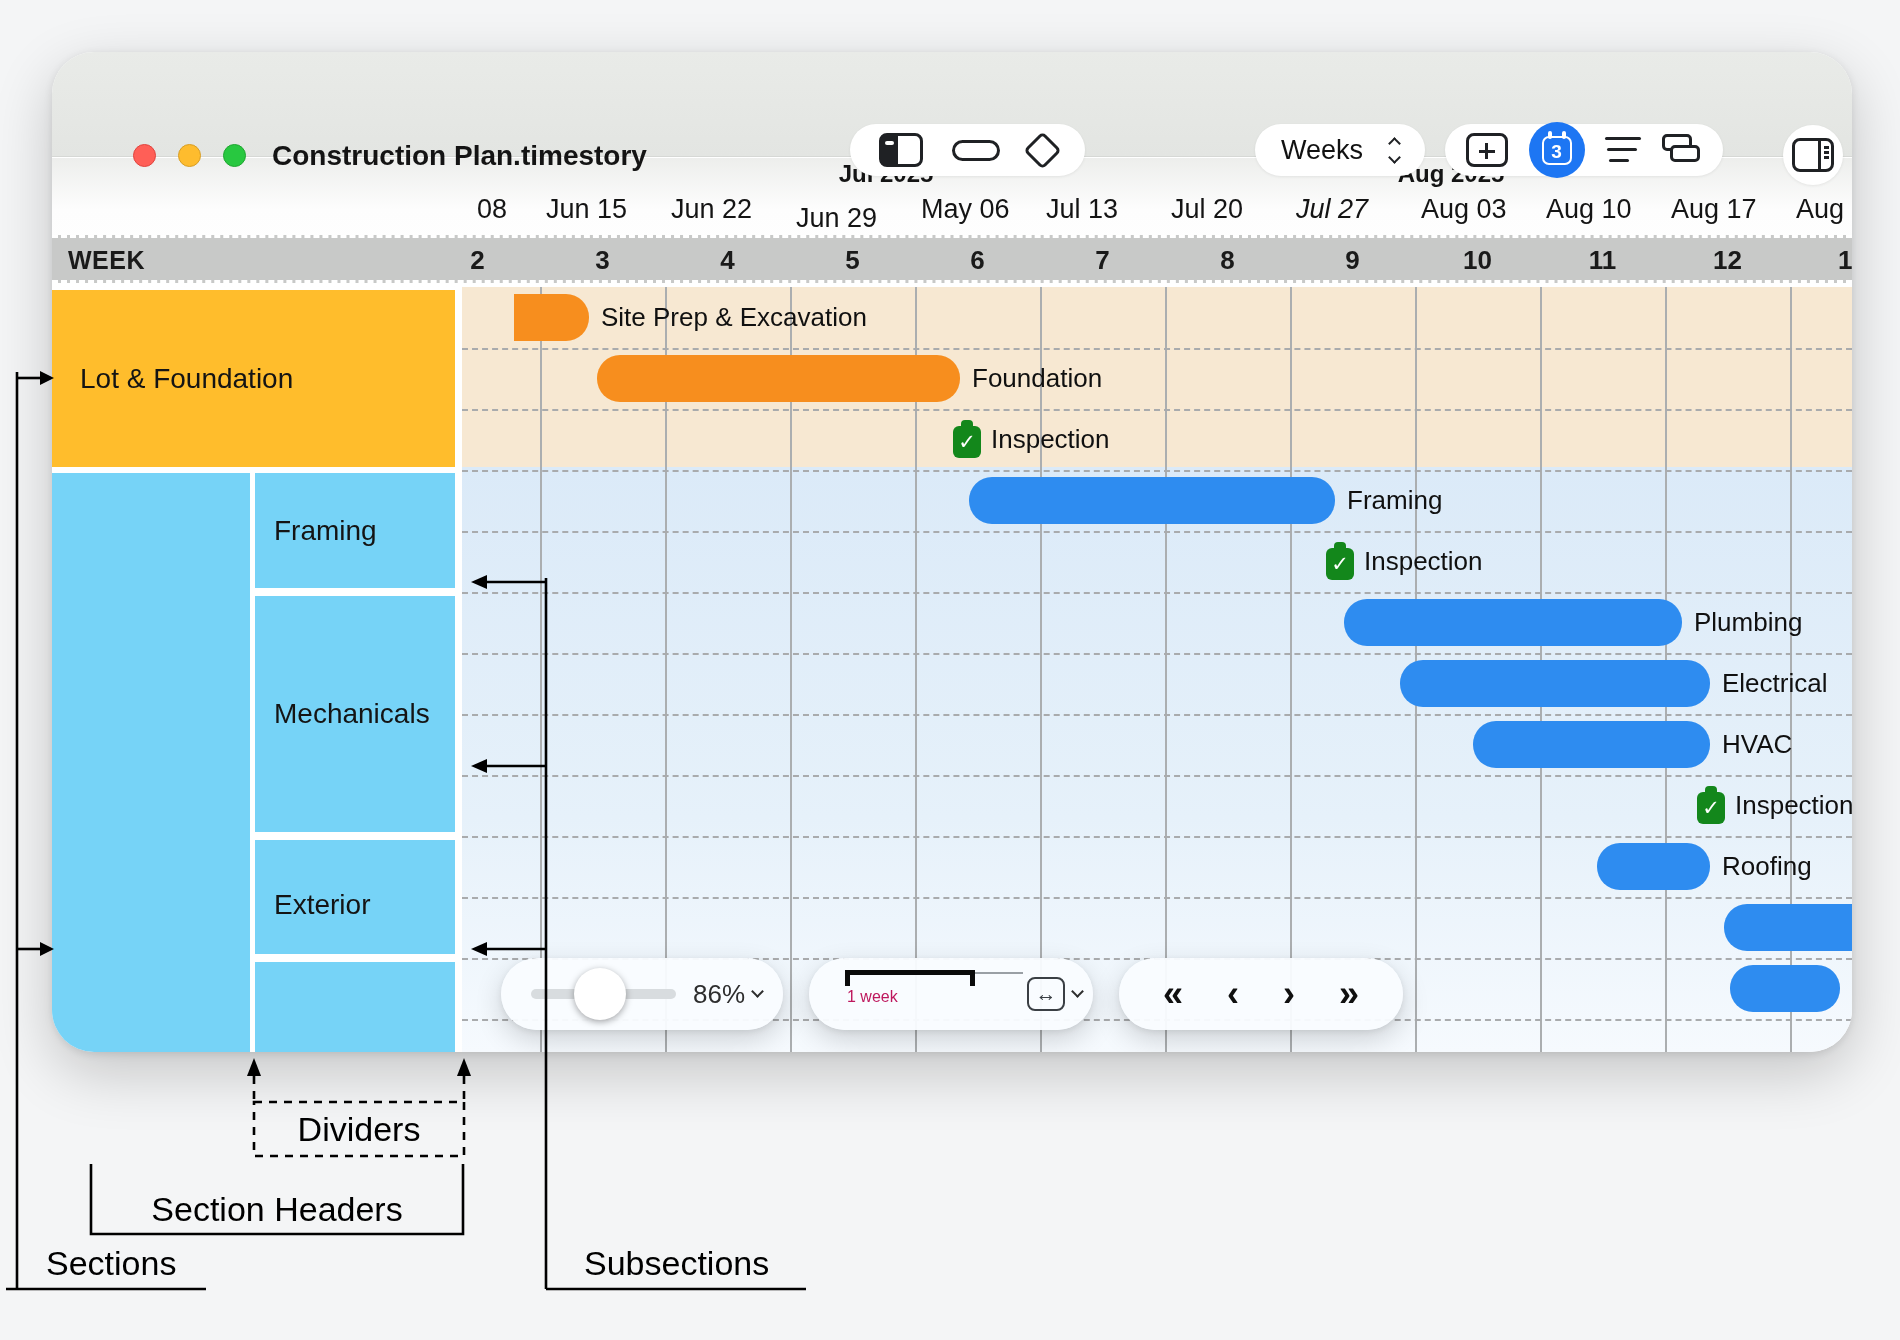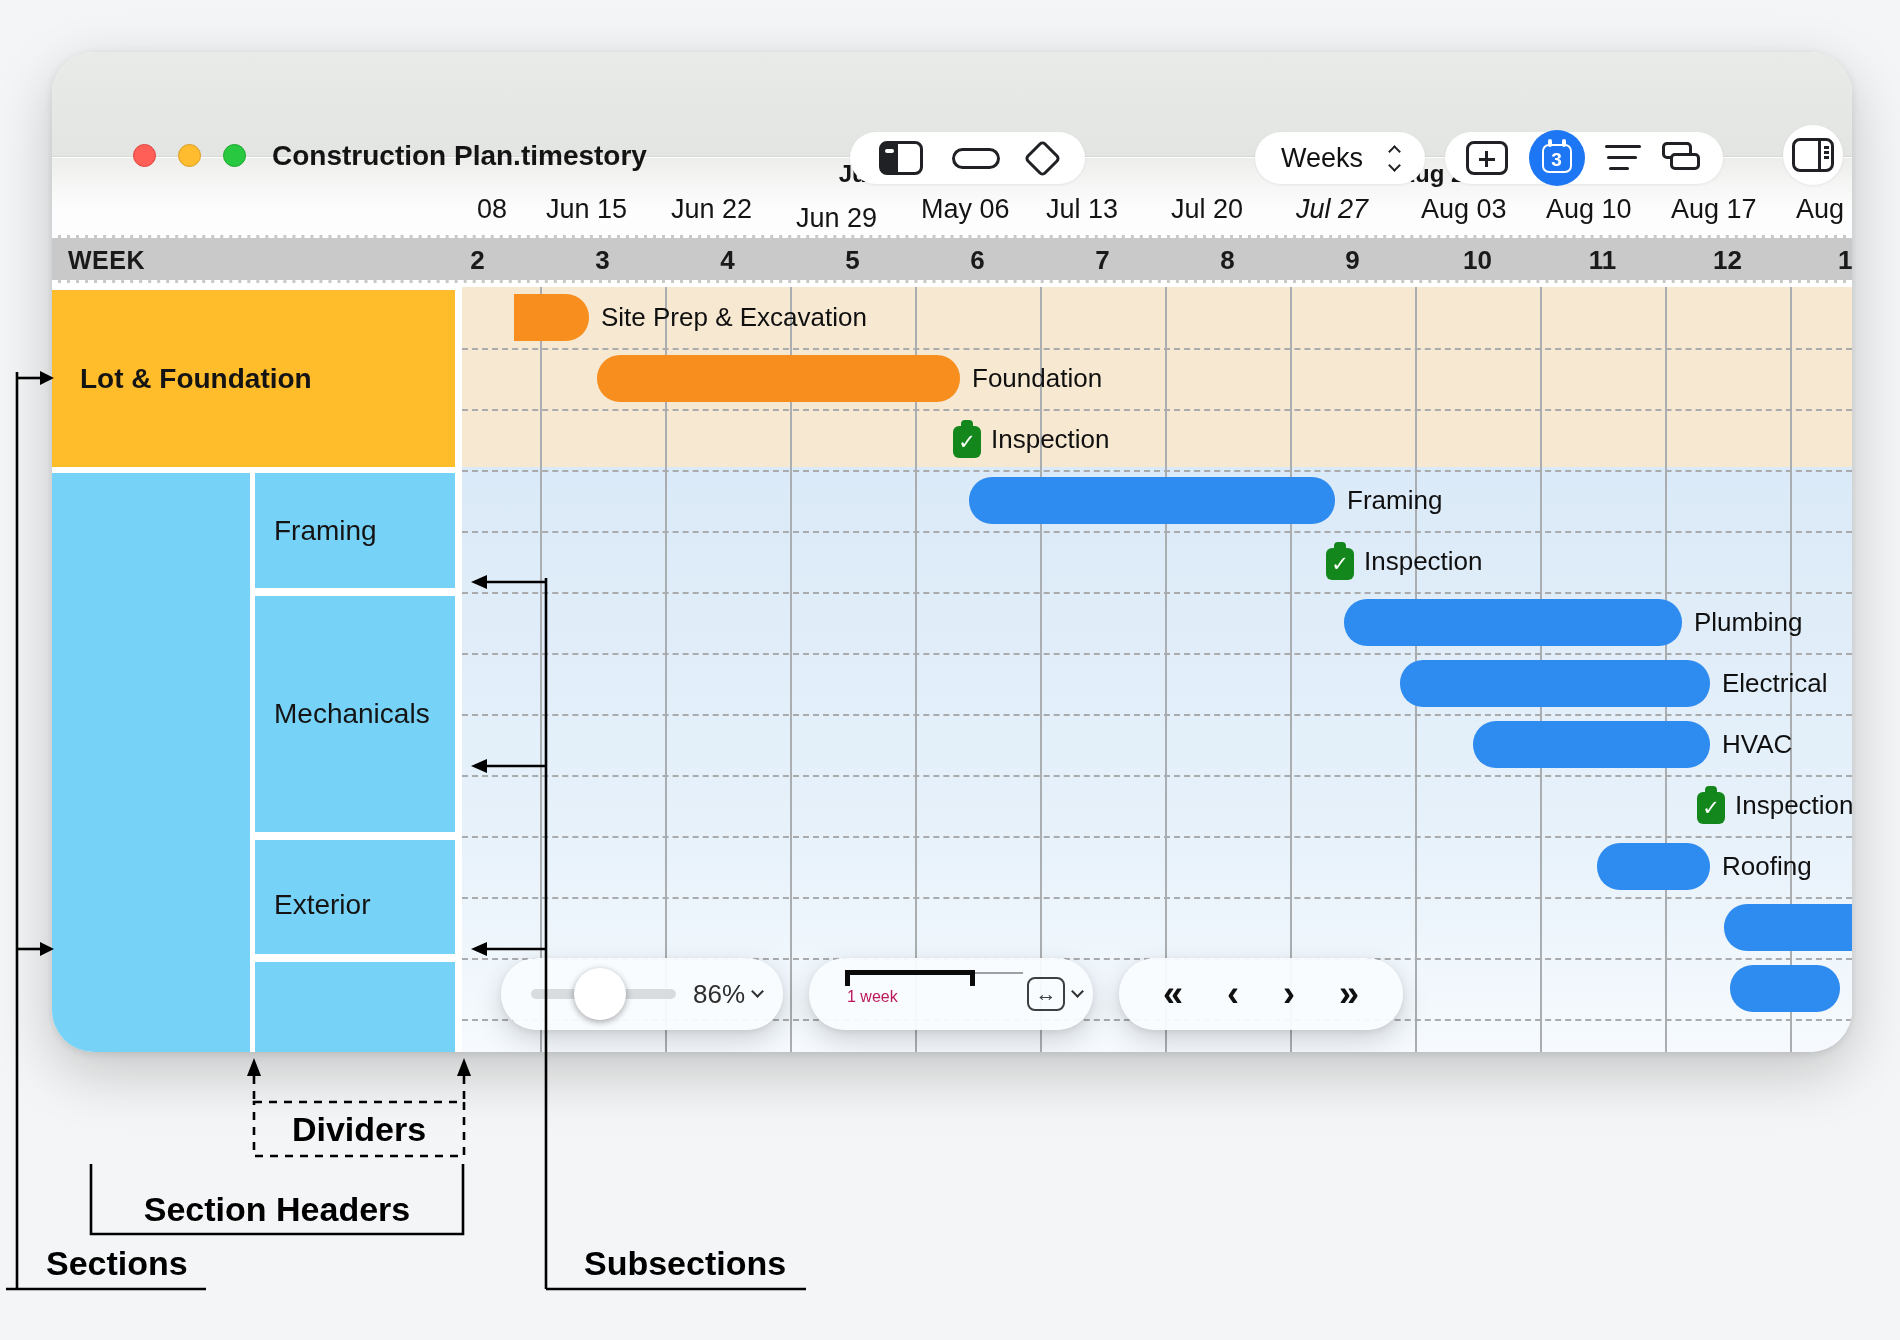--- a/index.html
+++ b/index.html
@@ -11,21 +11,21 @@
     border-radius:42px;background:#fff;overflow:hidden;
     box-shadow:0 20px 60px rgba(0,0,0,.20),0 2px 8px rgba(0,0,0,.10);}
   #titlebar{position:absolute;left:0;top:0;width:100%;height:105px;
     background:linear-gradient(180deg,#E9EBE8 0%,#E3E5E2 100%);border-bottom:1px solid #D6D8D5;}
   .tl{position:absolute;top:92px;width:23px;height:23px;border-radius:50%;}
   #tl-close{left:81px;background:#FF5F57;border:1px solid #E0443E;}
   #tl-min{left:126px;background:#FEBC2E;border:1px solid #D89E24;}
   #tl-zoom{left:171px;background:#28C840;border:1px solid #1FA630;}
   #win-title{position:absolute;left:220px;top:88px;font-size:28px;font-weight:bold;color:#141414;}
 
-  .pill{position:absolute;top:80px;height:52px;border-radius:31px;background:#fff;
+  .pill{position:absolute;top:72px;height:52px;border-radius:31px;background:#fff;
     display:flex;align-items:center;box-shadow:0 1px 3px rgba(0,0,0,.07);}
   
   .ic{position:relative;flex:0 0 auto;}
   .chev{width:13px;height:13px;border-right:3.2px solid #1f2124;border-bottom:3.2px solid #1f2124;}
   .chev.down{transform:rotate(45deg);}
   .chev.up{transform:rotate(-135deg);}
   .sm{width:9px;height:9px;border-width:2.6px;}
 
   
   #header-area{position:absolute;left:0;top:106px;width:100%;height:129px;background:linear-gradient(180deg,#EDEEEC 0%,#FDFDFD 40%,#FFFFFF 100%);}
@@ -58,21 +58,21 @@
   
   .fpill{position:absolute;height:72px;border-radius:36px;background:rgba(249,252,255,.95);
     box-shadow:0 10px 28px rgba(0,0,0,.16),0 2px 6px rgba(0,0,0,.08);display:flex;align-items:center;}
   #zoom-pill{left:449px;top:906px;width:282px;}
   #range-pill{left:757px;top:906px;width:284px;}
   #nav-pill{left:1067px;top:906px;width:284px;}
   .navg{font-size:36px;font-weight:600;color:#101010;line-height:72px;}
 
   
   #ann-svg{position:absolute;left:0;top:0;z-index:100;pointer-events:none;}
-  .ann-label{position:absolute;z-index:101;font-size:34px;color:#000;white-space:nowrap;font-weight:bold;}
+  .ann-label{position:absolute;z-index:101;font-size:34px;color:#000;white-space:nowrap;}
 </style>
 </head>
 <body>
 
 <div id="canvas">
 
   <div id="app-window">
 
     <div class="rowband" id="band-lot"></div>
     <div class="rowband" id="band-con"></div>
@@ -130,21 +130,21 @@
         </div>
         <div class="task-label" style="left: 1683px; top: 723px;">Inspection(s)</div>
         <div class="task-bar" style="left: 1545px; top: 791px; width: 113px; background: rgb(46, 140, 240);"></div>
         <div class="task-label" style="left: 1670px; top: 784px;">Roofing</div>
         <div class="task-bar" style="left: 1672px; top: 852px; width: 173px; background: rgb(46, 140, 240);"></div>
         <div class="task-bar" style="left: 1678px; top: 913px; width: 110px; background: rgb(46, 140, 240);"></div>
       </div>
     <div class="gap-strip"></div>
     <div id="sidebar-layer">
         <div class="sb-block" style="left: 0px; top: 238px; width: 403px; height: 177px; background: rgb(255, 189, 44);">
-          <div class="sb-label" style="margin-left: 28px; font-weight: bold;">Lot &amp; Foundation</div>
+          <div class="sb-label" style="margin-left: 28px; font-weight: normal;">Lot &amp; Foundation</div>
         </div>
         <div class="sb-block" style="left: 0px; top: 421px; width: 198px; height: 579px; background: rgb(118, 211, 247);"></div>
         <div class="sb-block" style="left: 203px; top: 421px; width: 200px; height: 115px; background: rgb(118, 211, 247);">
           <div class="sb-label" style="margin-left: 19px;">Framing</div>
         </div>
         <div class="sb-block" style="left: 203px; top: 544px; width: 200px; height: 236px; background: rgb(118, 211, 247);">
           <div class="sb-label" style="margin-left: 19px;">Mechanicals</div>
         </div>
         <div class="sb-block" style="left: 203px; top: 788px; width: 200px; height: 114px; background: rgb(118, 211, 247);">
           <div class="sb-label" style="margin-left: 19px; margin-top: 16px;">Exterior</div>

